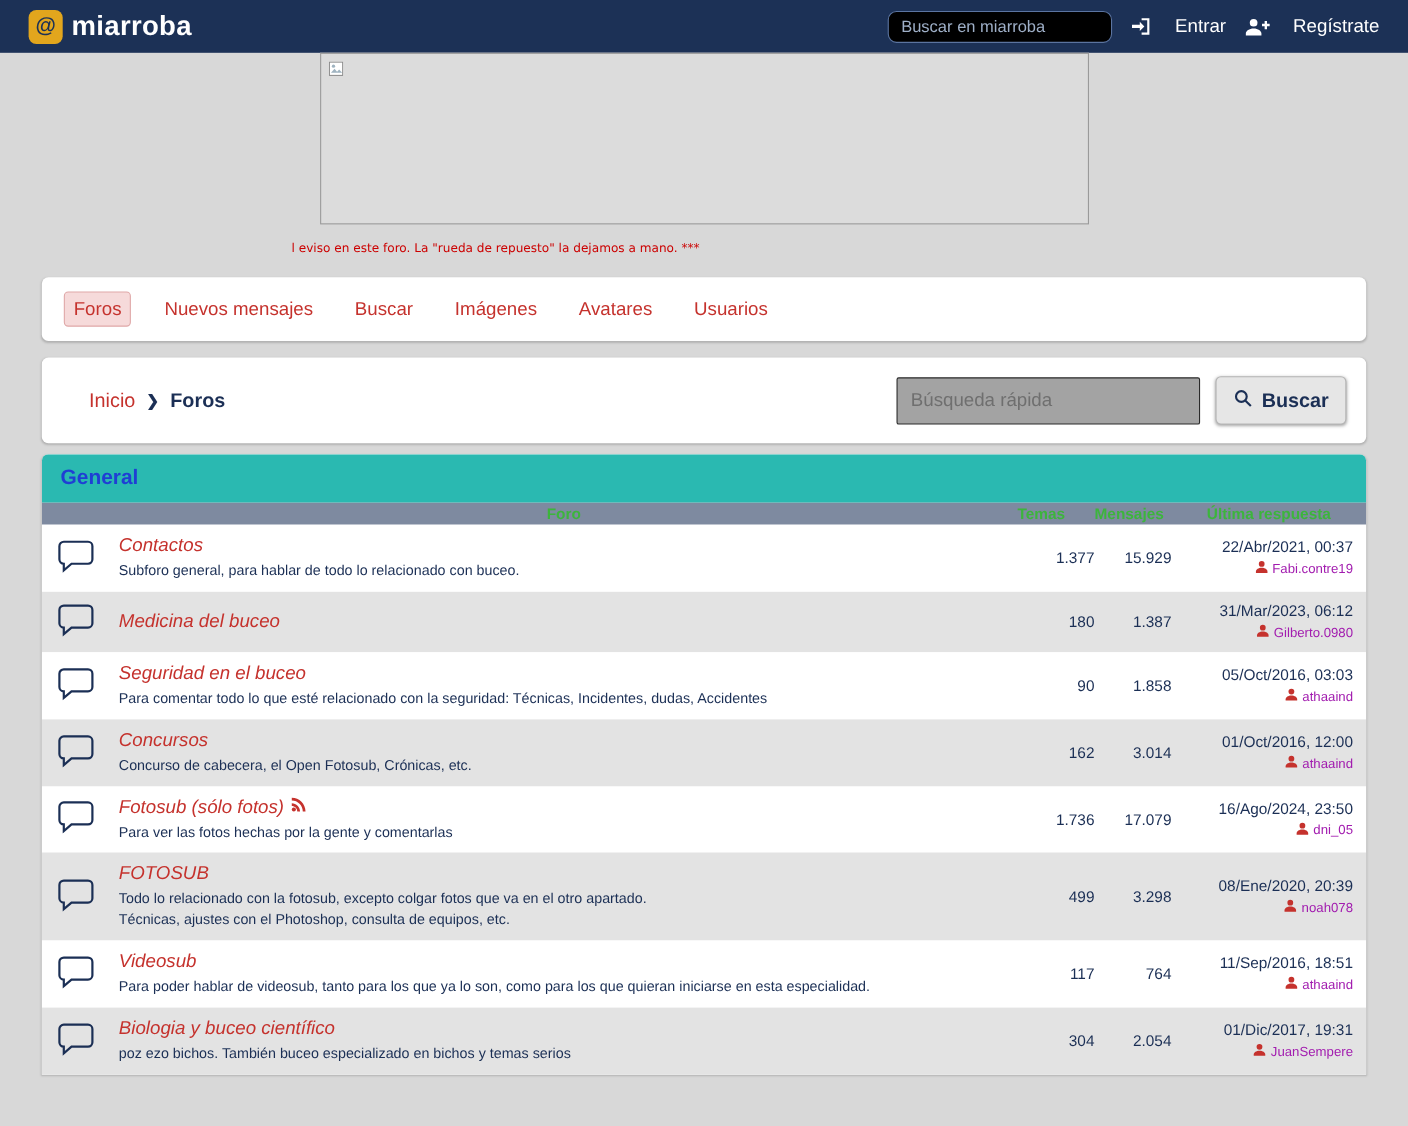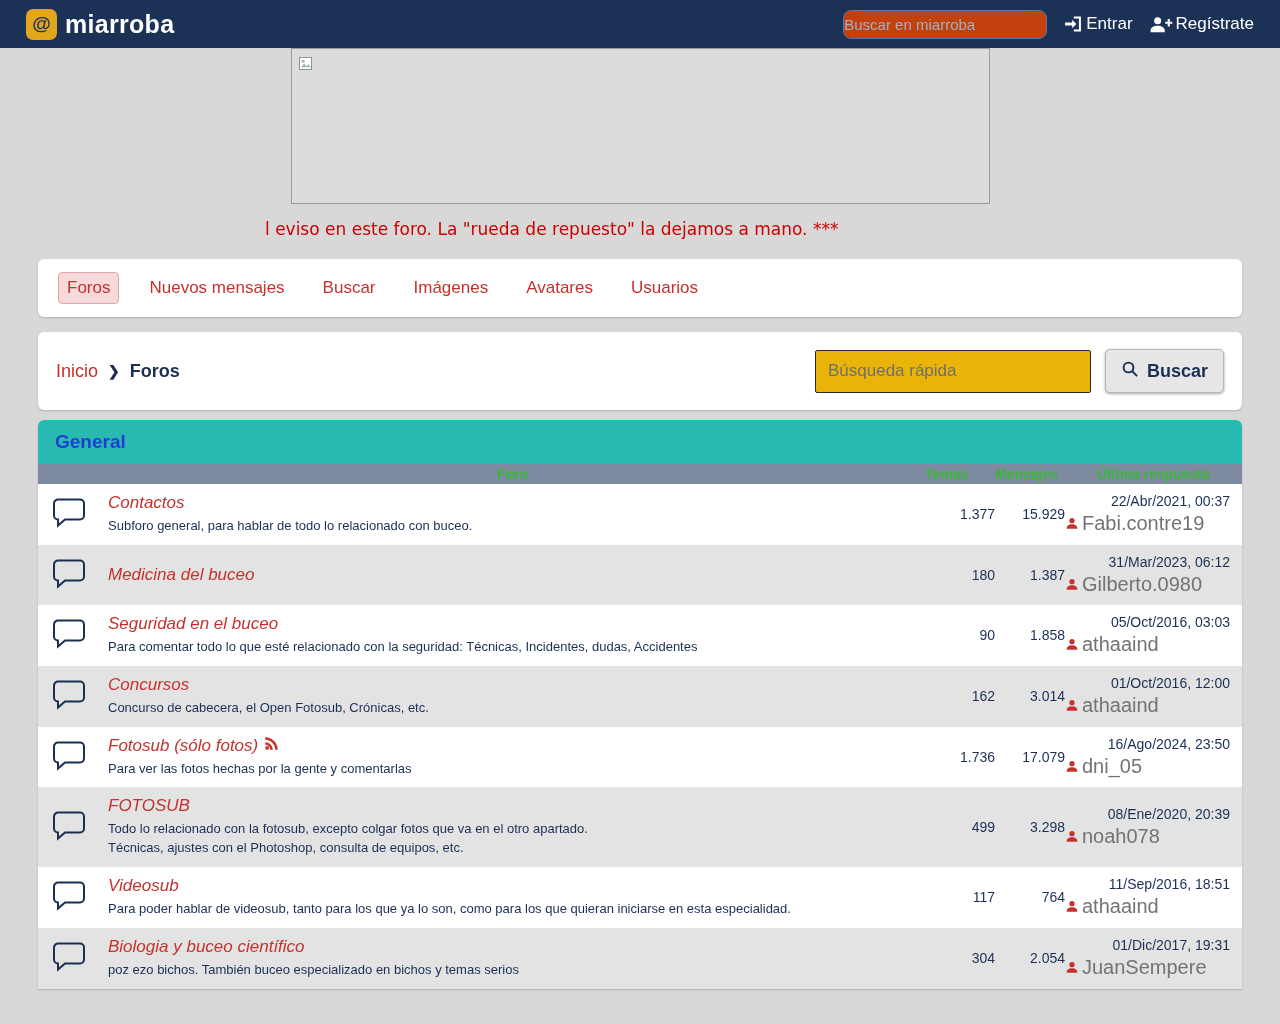--- a/index.html
+++ b/index.html
@@ -8,52 +8,52 @@
 
   
   .navbar { height:48px; background:#1c3156; display:flex; align-items:center;
             justify-content:space-between; padding:0 26px; }
   .brand { display:flex; align-items:center; gap:8px; cursor:pointer; }
   .logo { width:31px; height:31px; background:#e2a61d; color:#1c3156; border-radius:7px;
           display:flex; align-items:center; justify-content:center;
           font-weight:bold; font-size:19px; }
   .brand-text { color:#ffffff; font-size:25px; font-weight:bold; letter-spacing:.3px; }
   .nav-right { display:flex; align-items:center; gap:16px; }
-  .nav-search { width:204px; height:29px; background:#c2410c; border:1px solid #5b74a0;
-                border-radius:8px; color:#d7dfeb; padding:0 0; font-size:15px; outline:none; }
+  .nav-search { width:204px; height:29px; background:#000000; border:1px solid #5b74a0;
+                border-radius:8px; color:#d7dfeb; padding:0 11px; font-size:15px; outline:none; }
   .nav-search::placeholder { color:#9fb0c8; }
-  .nav-link { color:#ffffff; font-size:17px; display:flex; align-items:center; gap:3px;
+  .nav-link { color:#ffffff; font-size:17px; display:flex; align-items:center; gap:21px;
               text-decoration:none; cursor:pointer; }
   .nav-link svg { display:block; }
 
   
   .banner-placeholder { width:699px; height:156px; margin-left:291px; background:#dcdcdc;
                         border:1px solid #9a9a9a; position:relative; }
   .broken-icon { position:absolute; top:7px; left:7px; }
-  .banner-notice { color:#cc0000; font-size:17px; margin:15px 0 0 265px;
+  .banner-notice { color:#cc0000; font-size:11px; margin:15px 0 0 265px;
                    font-family:"DejaVu Sans", sans-serif; }
 
   
   .card { margin:0 38px; background:#ffffff; border-radius:6px;
           box-shadow:0 1px 2px rgba(0,0,0,.18); }
 
   
   .tabbar { margin-top:20px; padding:13px 20px; display:flex; align-items:center; gap:22px; }
   .tab { color:#c5322d; font-size:17px; cursor:pointer; text-decoration:none; padding:5px 8px; }
   .tab.active { background:#f6dada; border:1px solid #dfa8a8; border-radius:4px; }
 
   
   .crumbbar { margin-top:15px; padding:17px 18px; display:flex; align-items:center;
               justify-content:space-between; }
   .breadcrumb { display:flex; align-items:center; font-size:18px; }
-  .crumb-home { color:#c5322d; text-decoration:none; cursor:pointer; }
+  .crumb-home { color:#c5322d; text-decoration:none; cursor:pointer;margin-left:25px; }
   .chev { color:#1b2f55; margin:0 10px; font-size:14px; font-weight:bold; }
   .crumb-current { color:#1b2f55; font-weight:bold; }
   .quick-search { display:flex; align-items:center; gap:14px; }
-  .qs-input { width:276px; height:43px; background:#eab308; border:1px solid #2a2a2a;
+  .qs-input { width:276px; height:43px; background:#a3a3a3; border:1px solid #2a2a2a;
               border-radius:2px; font-size:17px; padding:0 12px; color:#333; outline:none; }
   .qs-input::placeholder { color:#6f6f6f; }
   .search-btn { height:44px; padding:0 15px; background:#e6e6e6; border:1px solid #b5b5b5;
                 border-radius:5px; box-shadow:0 1px 3px rgba(0,0,0,.35); cursor:pointer;
                 display:flex; align-items:center; gap:8px; color:#1b2f55; font-size:18px;
                 font-weight:bold; font-family:"Liberation Sans", sans-serif; }
 
   
   .forum { margin-top:10px; border-radius:6px 6px 0 0; overflow:hidden; }
   .section-header { background:#2ab9b1; padding:11px 17px; }
@@ -71,22 +71,22 @@
   .cell-icon { display:flex; justify-content:center; }
   .cell-info { padding-left:8px; padding-right:10px; }
   .fname { color:#c5322d; font-size:17px; text-decoration:none; cursor:pointer;
            display:inline-flex; align-items:center; gap:6px;font-style:italic; }
   .fdesc { color:#1b2f55; font-size:13px; margin-top:4px; line-height:1.45;
            white-space:pre-line; }
   .fdesc:empty { display:none; }
   .cell-num { color:#1b2f55; font-size:14px; text-align:right; }
   .cell-last { text-align:right; padding-right:12px; }
   .ldate { color:#1b2f55; font-size:14px; }
-  .luser { color:#737373; font-size:20px; display:flex; align-items:center;
-           justify-content:flex-start; gap:3px; margin-top:3px; cursor:pointer; }
+  .luser { color:#a21caf; font-size:12px; display:flex; align-items:center;
+           justify-content:flex-end; gap:3px; margin-top:3px; cursor:pointer; }
 </style>
 </head>
 <body>
 
 <header class="navbar">
   <div class="brand">
     <span class="logo">@</span>
     <span class="brand-text">miarroba</span>
   </div>
   <div class="nav-right">

